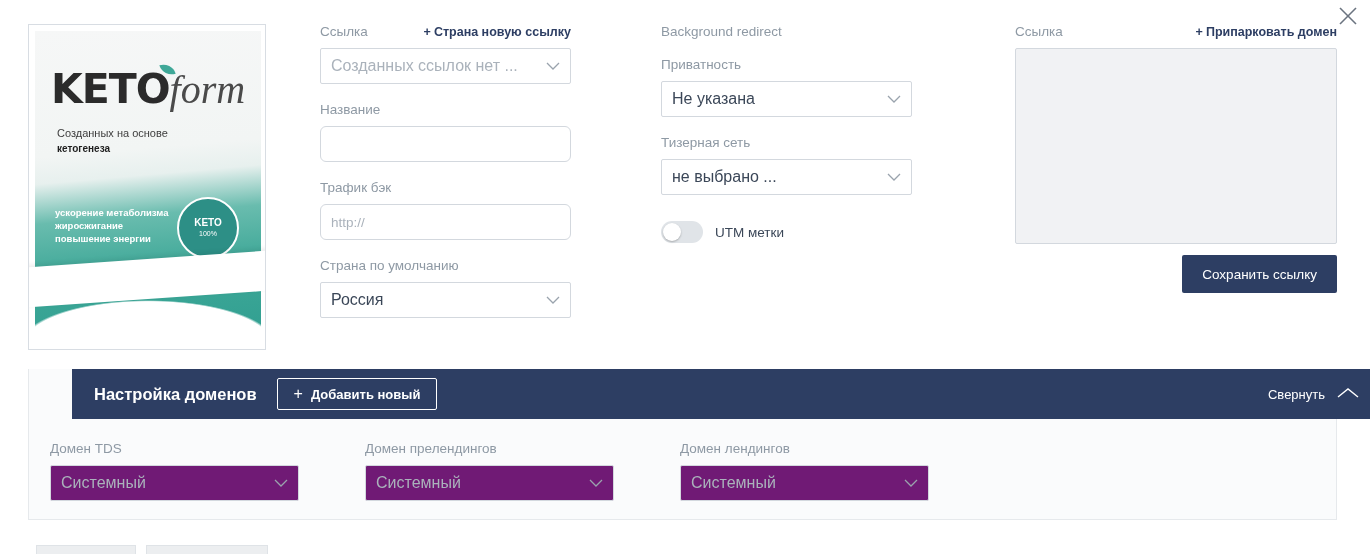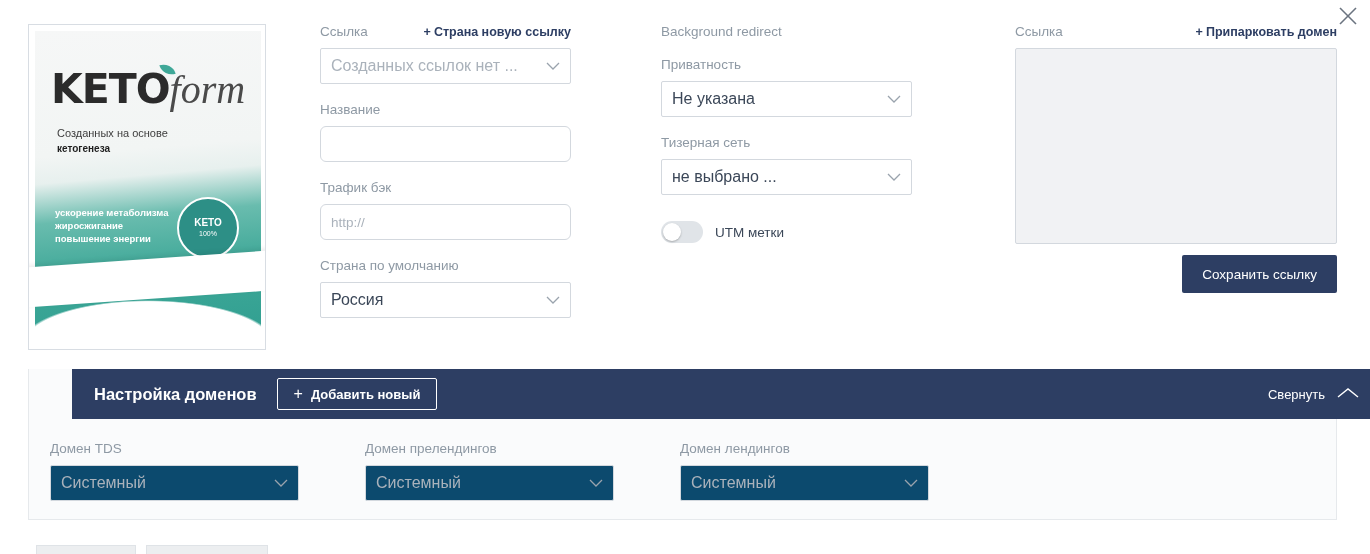--- a/index.html
+++ b/index.html
@@ -288,21 +288,21 @@
   .domains-body {
     position: absolute;
     left: 28px; top: 419px;
     width: 1309px;
     height: 101px;
     display: flex;
     padding: 22px 22px 0 22px;
   }
   .domain-field { width: 249px; margin-right: 66px; }
   .domain-field .field-label { display: block; margin-bottom: 9px; }
-  .domain-field .control { background: #0c4a6e; }
+  .domain-field .control { background: #701a75; }
 
   
   .bottom-frag {
     position: absolute;
     bottom: 0;
     height: 9px;
     background: #eceef0;
     border: 1px solid #dfe3e7;
     border-bottom: none;
   }

